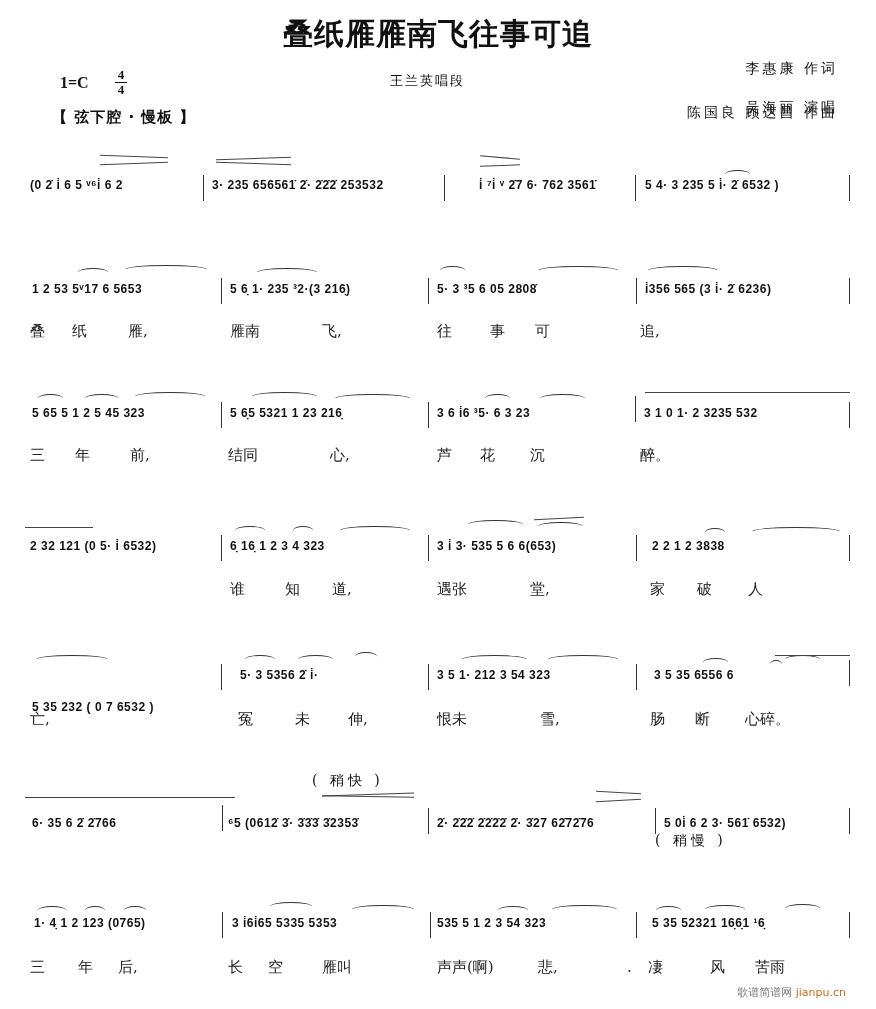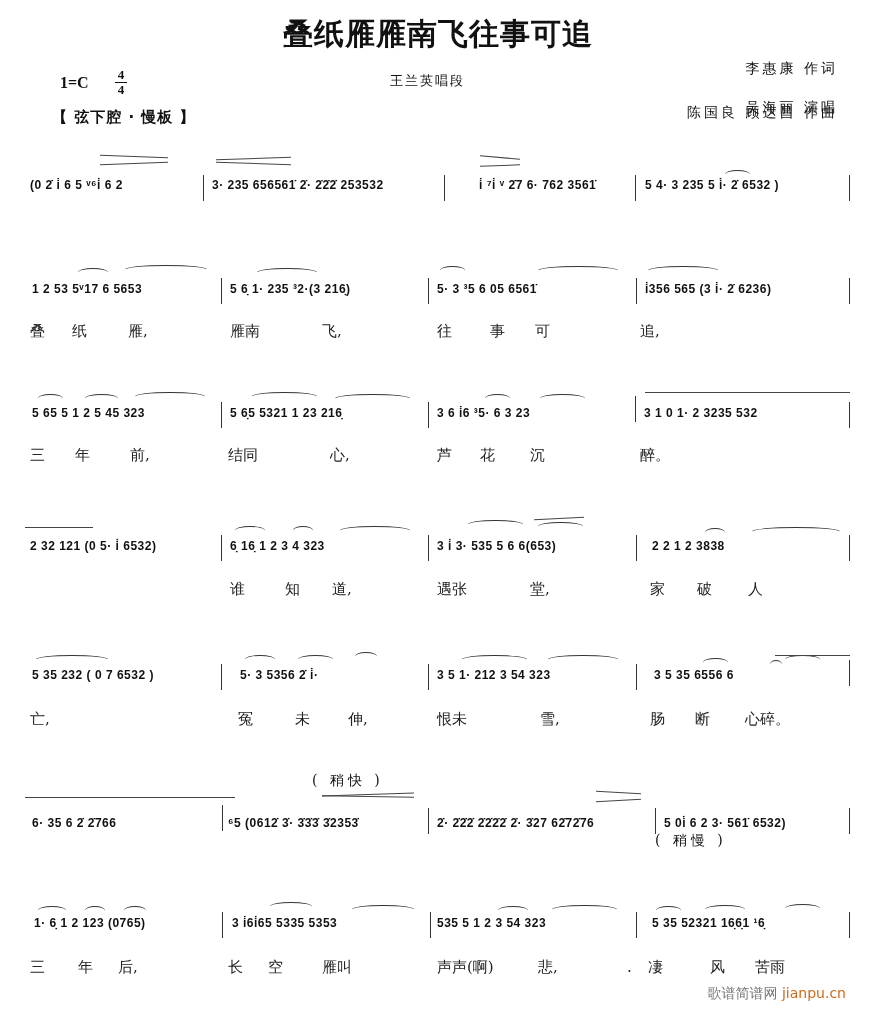--- a/index.html
+++ b/index.html
@@ -12,21 +12,21 @@
   .meter{left:115px;top:68px;font-family:"Liberation Serif",serif;font-weight:bold;font-size:13px;line-height:14px;text-align:center;width:12px;}
   .meter .bar{border-top:1px solid #111;}
   .tempo{left:52px;top:108px;font-weight:bold;font-size:15px;letter-spacing:1px;}
   .row{left:0;width:876px;}
   .notes{font-family:"Liberation Sans",sans-serif;font-weight:bold;font-size:12px;white-space:nowrap;position:absolute;letter-spacing:0.5px;}
   .lyr{font-family:"DejaVu Serif","Liberation Serif",serif;font-size:15px;position:absolute;white-space:nowrap;color:#222;}
   .bl{position:absolute;width:1px;background:#333;height:26px;}
   .slur{position:absolute;border-top:1.2px solid #333;border-radius:50% 50% 0 0;height:8px;}
   .hair{position:absolute;height:0;border-top:1px solid #444;}
   .anno{position:absolute;font-family:"DejaVu Serif",serif;font-size:14px;letter-spacing:4px;}
-  .wm{right:30px;top:985px;font-size:14px;color:#777;}
+  .wm{right:30px;top:985px;font-size:11px;color:#777;}
   .wm span{color:#d06a1a;}
 </style>
 </head>
 <body>
 
 <div class="abs title">叠纸雁雁南飞往事可追</div>
 <div class="abs subtitle">王兰英唱段</div>
 <div class="abs credit" style="top:60px">李惠康 作词</div>
 <div class="abs credit" style="top:104px">陈国良 顾达昌 作曲</div>
 <div class="abs credit" style="top:99px">吴海丽 演唱</div>
@@ -60,21 +60,21 @@
   <div class="slur" style="left:78px;top:268px;width:30px"></div>
   <div class="slur" style="left:125px;top:265px;width:82px"></div>
   <div class="slur" style="left:257px;top:268px;width:60px"></div>
   <div class="slur" style="left:440px;top:266px;width:25px"></div>
   <div class="slur" style="left:538px;top:266px;width:80px"></div>
   <div class="slur" style="left:648px;top:266px;width:70px"></div>
   <div class="notes" style="left:32px;top:282px">1   2 53 5ᵛ17 6 5653</div>
   <div class="bl" style="left:221px;top:278px"></div>
   <div class="notes" style="left:230px;top:282px">5 6̣ 1· 235 ³2·(3 216̣)</div>
   <div class="bl" style="left:428px;top:278px"></div>
-  <div class="notes" style="left:437px;top:282px">5· 3 ³5   6 05 6561̇</div>
+  <div class="notes" style="left:437px;top:282px">5· 3 ³5   6 05 2808̇</div>
   <div class="bl" style="left:636px;top:278px"></div>
   <div class="notes" style="left:645px;top:282px">i̇356 565 (3 i̇· 2̇ 6236)</div>
   <div class="bl" style="left:849px;top:278px"></div>
   <div class="lyr" style="left:30px;top:322px">叠</div>
   <div class="lyr" style="left:72px;top:322px">纸</div>
   <div class="lyr" style="left:128px;top:322px">雁,</div>
   <div class="lyr" style="left:230px;top:322px">雁南</div>
   <div class="lyr" style="left:322px;top:322px">飞,</div>
   <div class="lyr" style="left:437px;top:322px">往</div>
   <div class="lyr" style="left:490px;top:322px">事</div>
@@ -142,21 +142,21 @@
   <div class="slur" style="left:36px;top:655px;width:72px"></div>
   <div class="slur" style="left:245px;top:655px;width:30px"></div>
   <div class="slur" style="left:298px;top:655px;width:35px"></div>
   <div class="slur" style="left:355px;top:652px;width:22px"></div>
   <div class="slur" style="left:462px;top:655px;width:65px"></div>
   <div class="slur" style="left:548px;top:655px;width:70px"></div>
   <div class="slur" style="left:703px;top:658px;width:25px"></div>
   <div class="slur" style="left:770px;top:660px;width:12px"></div>
   <div class="slur" style="left:785px;top:655px;width:35px"></div>
   <div class="hair" style="left:775px;top:655px;width:75px"></div>
-  <div class="notes" style="left:32px;top:668px">5 35 232 ( 0 7 6532 )</div>
+  <div class="notes" style="left:32px;top:700px">5 35 232 ( 0 7 6532 )</div>
   <div class="bl" style="left:221px;top:664px"></div>
   <div class="notes" style="left:240px;top:668px">5· 3  5356  2̇ i̇·</div>
   <div class="bl" style="left:428px;top:664px"></div>
   <div class="notes" style="left:437px;top:668px">3 5 1· 212 3 54 323</div>
   <div class="bl" style="left:636px;top:664px"></div>
   <div class="notes" style="left:654px;top:668px">3    5 35 6556 6</div>
   <div class="bl" style="left:849px;top:660px"></div>
   <div class="lyr" style="left:30px;top:710px">亡,</div>
   <div class="lyr" style="left:238px;top:710px">冤</div>
   <div class="lyr" style="left:295px;top:710px">未</div>
@@ -190,21 +190,21 @@
   <div class="slur" style="left:38px;top:906px;width:28px"></div>
   <div class="slur" style="left:85px;top:906px;width:20px"></div>
   <div class="slur" style="left:124px;top:906px;width:22px"></div>
   <div class="slur" style="left:270px;top:902px;width:42px"></div>
   <div class="slur" style="left:352px;top:905px;width:62px"></div>
   <div class="slur" style="left:498px;top:906px;width:30px"></div>
   <div class="slur" style="left:552px;top:905px;width:65px"></div>
   <div class="slur" style="left:656px;top:906px;width:25px"></div>
   <div class="slur" style="left:705px;top:905px;width:40px"></div>
   <div class="slur" style="left:785px;top:904px;width:35px"></div>
-  <div class="notes" style="left:34px;top:916px">1· 6̣ 1 2 123 (0765)</div>
+  <div class="notes" style="left:34px;top:916px">1· 4̣ 1 2 123 (0765)</div>
   <div class="bl" style="left:222px;top:912px"></div>
   <div class="notes" style="left:232px;top:916px">3   i̇6i̇65 5335 5353</div>
   <div class="bl" style="left:430px;top:912px"></div>
   <div class="notes" style="left:437px;top:916px">535  5 1 2 3 54 323</div>
   <div class="bl" style="left:636px;top:912px"></div>
   <div class="notes" style="left:652px;top:916px">5 35 52321 16̣6̣1 ¹6̣</div>
   <div class="bl" style="left:849px;top:912px"></div>
   <div class="lyr" style="left:30px;top:958px">三</div>
   <div class="lyr" style="left:78px;top:958px">年</div>
   <div class="lyr" style="left:118px;top:958px">后,</div>

